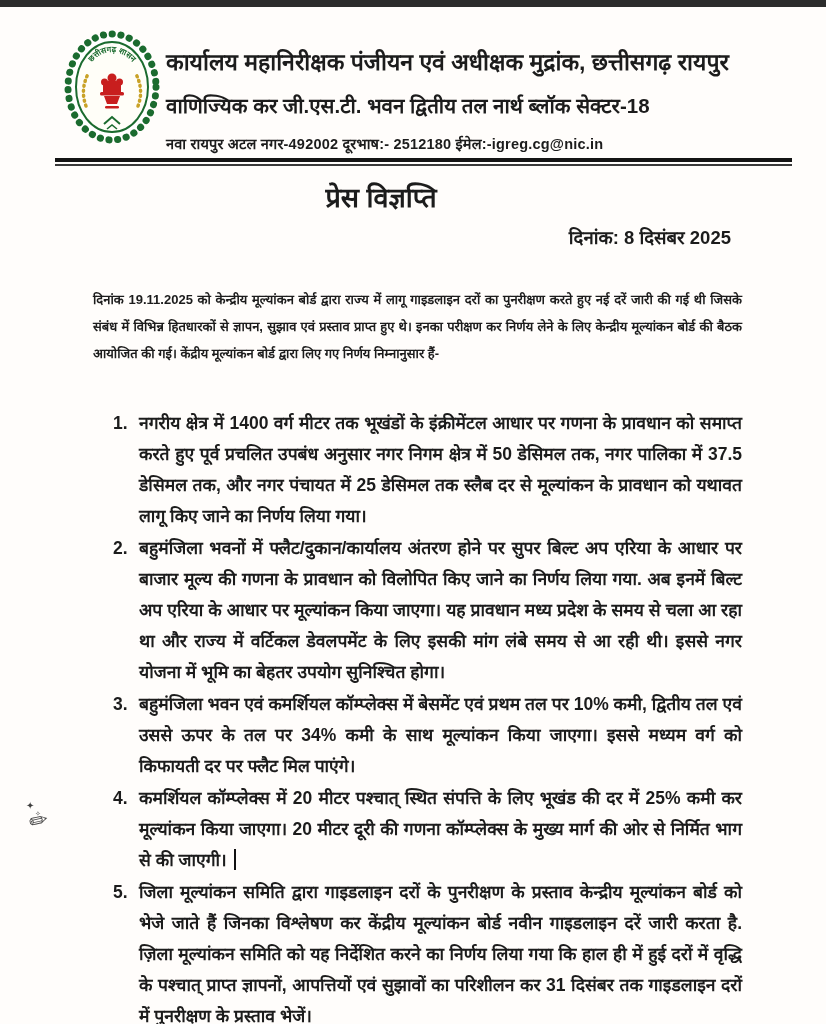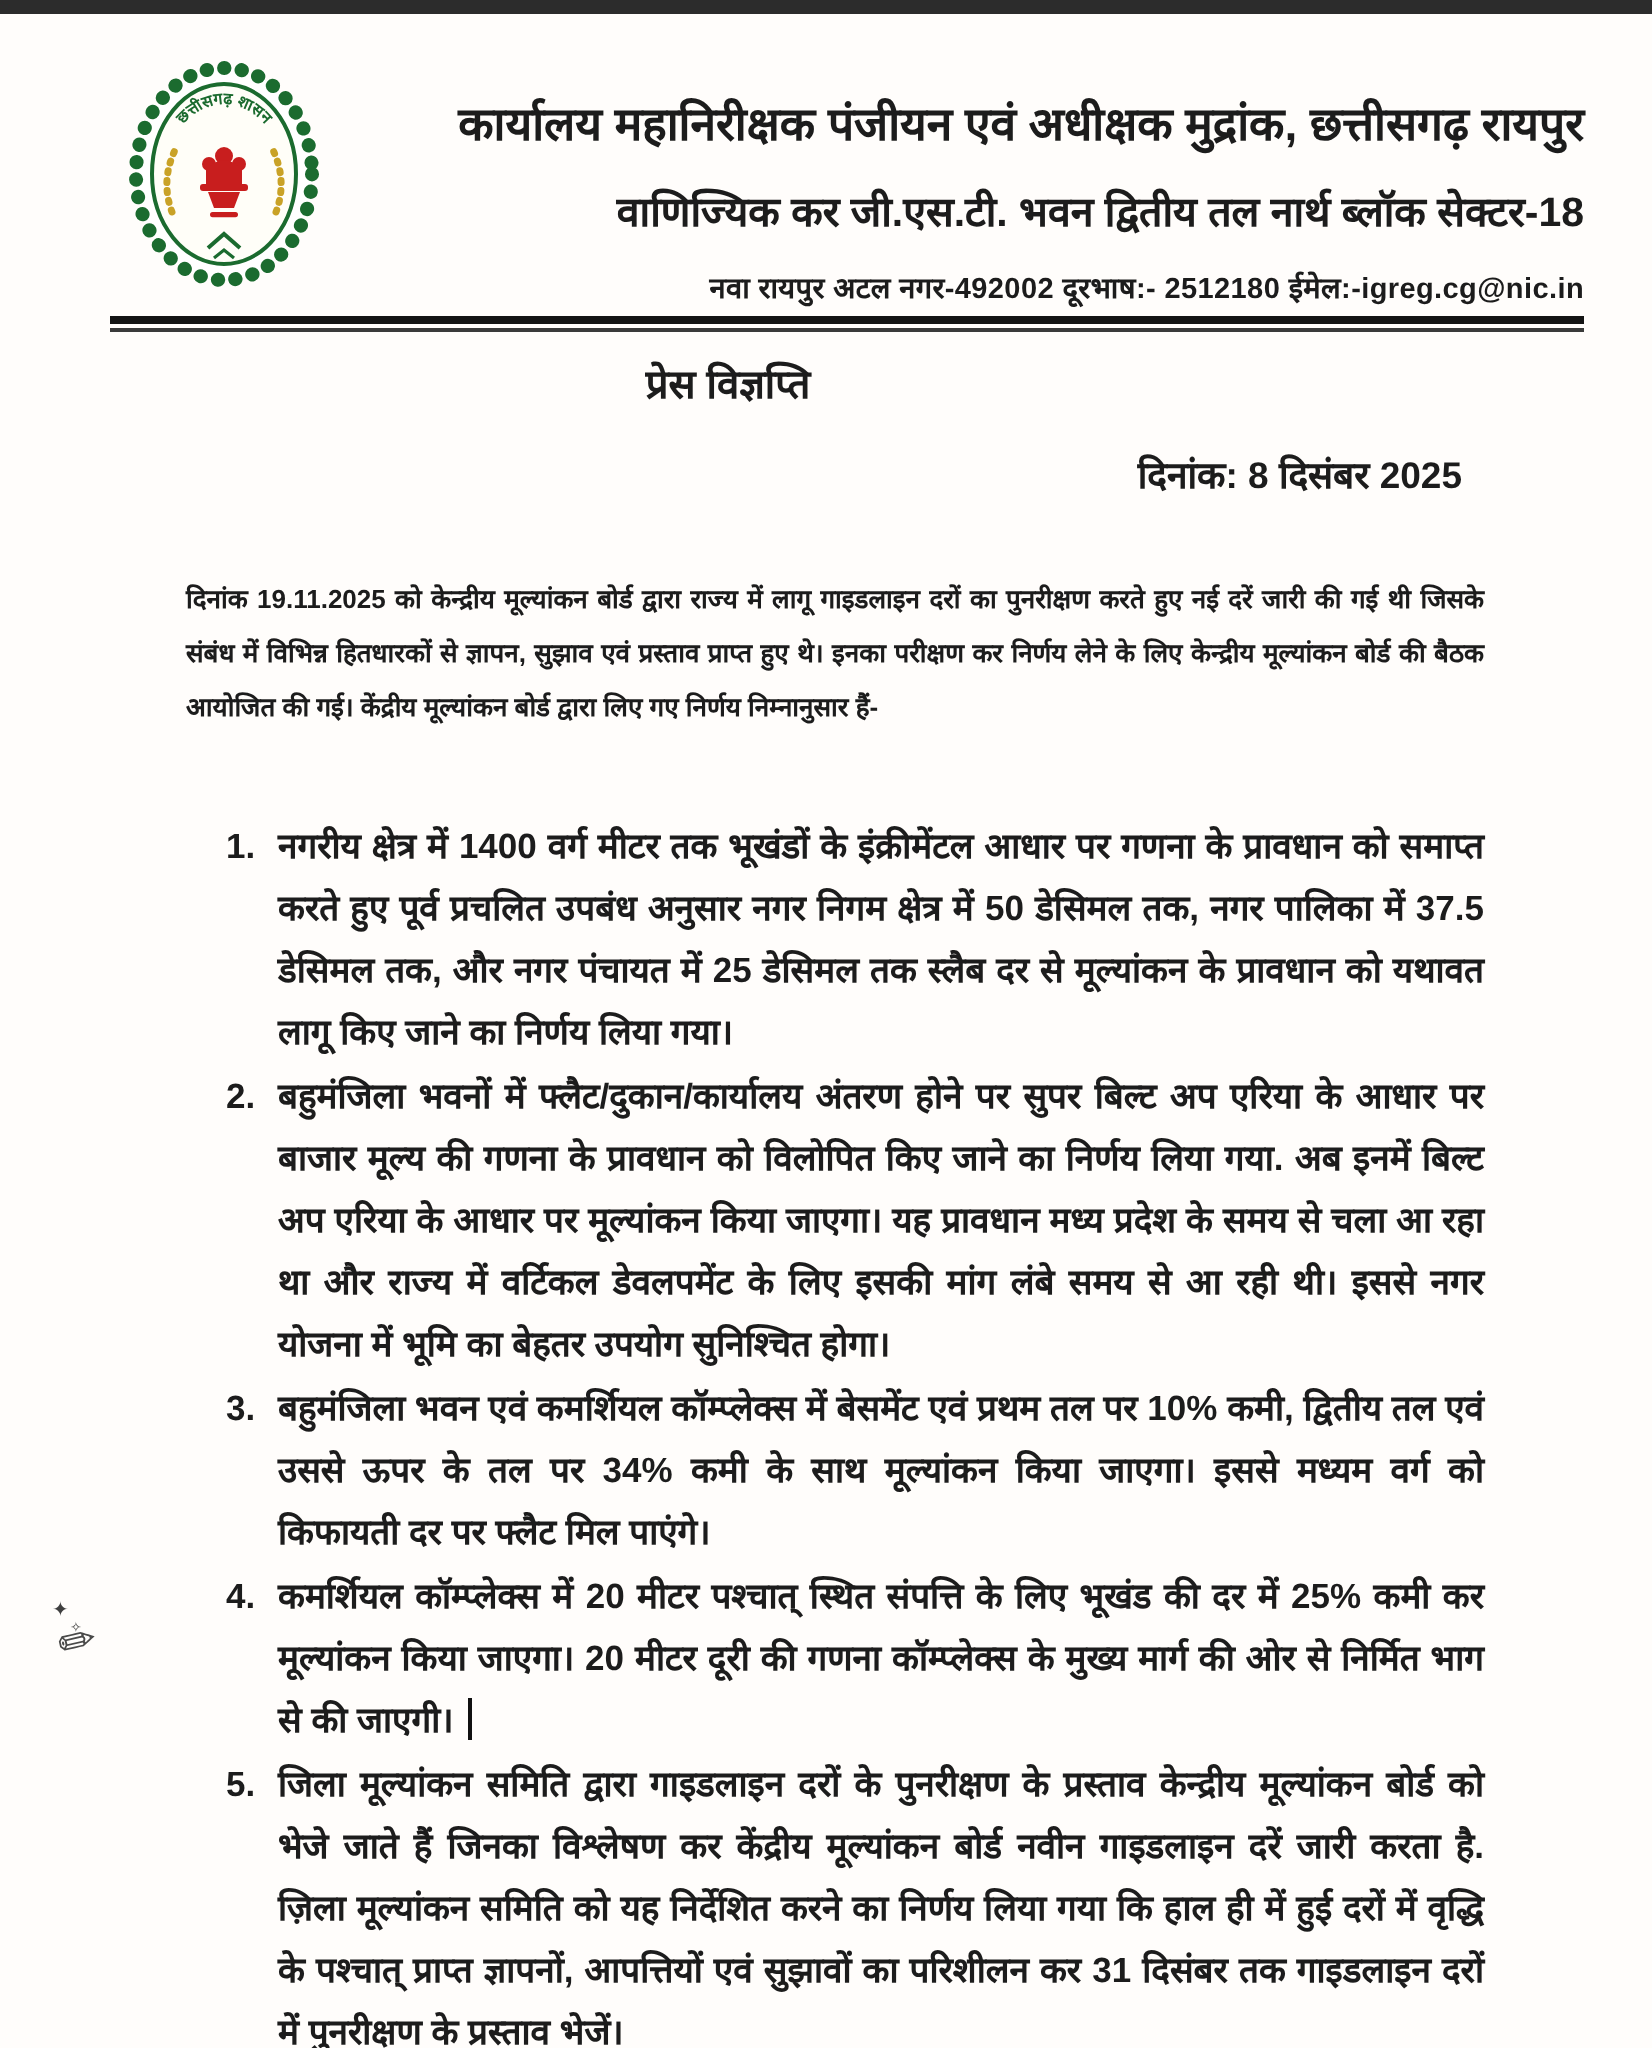--- a/index.html
+++ b/index.html
@@ -16,33 +16,33 @@
   .top-scan-bar{
     position:absolute;top:0;left:0;width:826px;height:7px;
     background:#2c2c2c;
   }
   
   .letterhead{
     position:absolute;top:24px;left:58px;right:34px;
     display:flex;align-items:flex-start;
   }
   .emblem{width:108px;height:118px;flex:0 0 auto;margin-top:4px;}
-  .head-text{flex:1;text-align:right;padding-top:24px;}
+  .head-text{flex:1;text-align:left;padding-top:24px;}
   .org-line1{font-size:23px;font-weight:bold;line-height:1.25;}
   .org-line2{font-size:20.5px;font-weight:bold;margin-top:14px;}
   .org-line3{font-size:14.5px;font-weight:bold;margin-top:14px;letter-spacing:.2px;}
   .head-rule{
     position:absolute;top:158px;left:55px;width:737px;height:8px;
   }
   .head-rule .thick{height:4px;background:#141414;}
   .head-rule .thin{height:1.5px;background:#3a3a3a;margin-top:2px;}
   
   .doc-title{
-    position:absolute;top:178px;left:0;width:728px;
-    text-align:center;font-size:20px;font-weight:bold;
+    position:absolute;top:178px;left:17px;width:728px;
+    text-align:center;font-size:27px;font-weight:bold;
   }
   .date-line{
     position:absolute;top:224px;left:84px;width:647px;
     text-align:right;font-size:18.5px;font-weight:bold;
   }
   .subject-line{
     position:absolute;top:254px;left:93px;width:655px;
     font-size:18px;font-weight:bold;line-height:1.35;
   }
   .intro-para{

